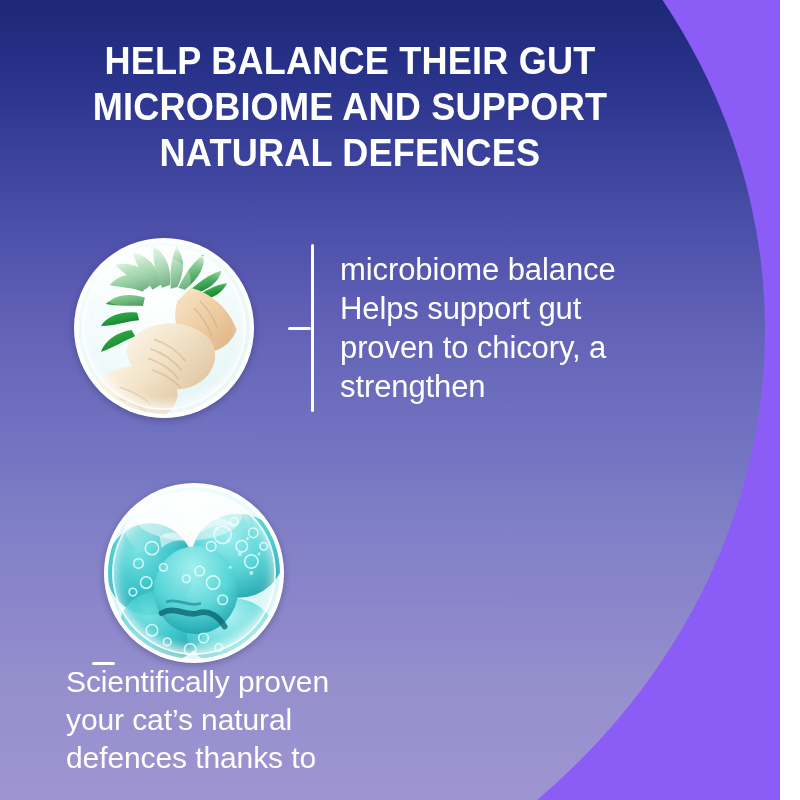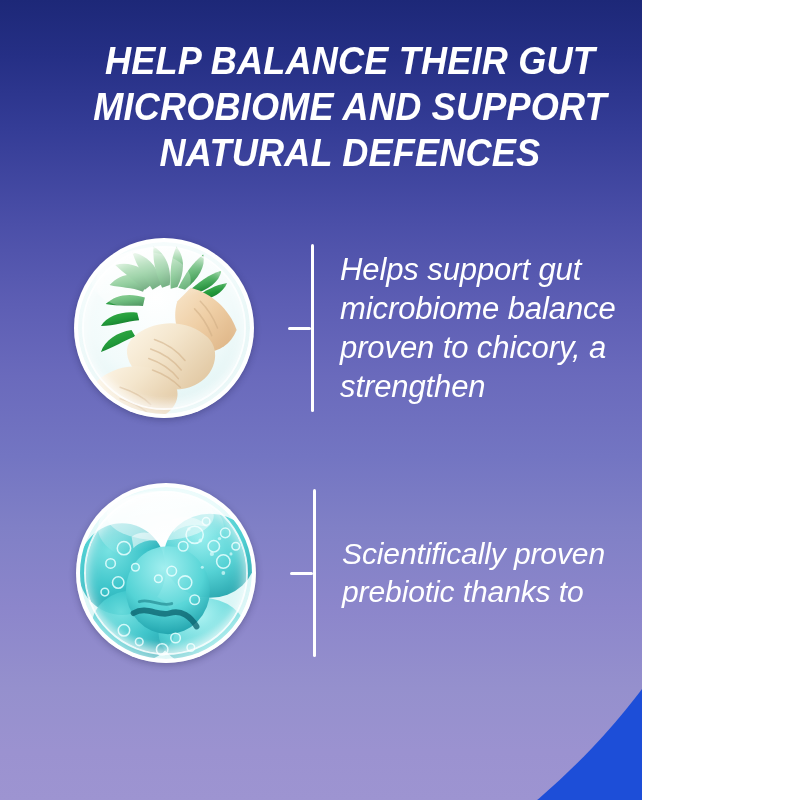--- a/index.html
+++ b/index.html
@@ -5,24 +5,23 @@
   * { margin:0; padding:0; box-sizing:border-box; }
   html, body {
     width:800px; height:800px;
     background:#ffffff;
     font-family:"Liberation Sans", sans-serif;
     overflow:hidden;
   }
 
   #poster {
     position:relative;
-    width:642px; height:800px;
-    background:#1d4ed8;
+    width:780px; height:800px;
+    background:#8b5cf6;
     overflow:hidden;
-    font-style:italic;
   }
 
   
   .panel-clip {
     position:absolute;
     inset:0;
     
     clip-path: ellipse(765px 660px at 0px 330px);
     background:
       linear-gradient(180deg,
@@ -57,21 +56,21 @@
   }
   .headline .hl-line { display:block; white-space:nowrap; }
 
   
   .feature {
     position:absolute;
     display:flex;
     align-items:center;
   }
   .feature.f1 { left:74px; top:238px; }
-  .feature.f2 { left:76px; top:483px; }
+  .feature.f2 { left:58px; top:483px;flex-direction:column; }
 
   
   .dish {
     position:relative;
     width:180px; height:180px;
     border-radius:50%;
     flex:0 0 auto;
     overflow:hidden;
     background:#ffffff;
     box-shadow:0 2px 7px rgba(20,20,60,.30);
@@ -227,22 +226,22 @@
       <div class="rim-inner"></div>
       <div class="gloss"></div>
     </div>
 
     <div class="divider">
       <div class="v-line"></div>
       <div class="h-tick"></div>
     </div>
 
     <div class="feature-text">
+      <span class="ft-line">microbiome balance</span>
       <span class="ft-line">Helps support gut</span>
-      <span class="ft-line">microbiome balance</span>
       <span class="ft-line">proven to chicory, a</span>
       <span class="ft-line">strengthen</span>
     </div>
   </div>
 
   <div class="feature f2">
 
     <div class="dish">
       <div class="media">
         <svg viewBox="0 0 180 180" preserveAspectRatio="xMidYMid slice" aria-hidden="true">
@@ -326,17 +325,18 @@
       <div class="gloss"></div>
     </div>
 
     <div class="divider">
       <div class="v-line"></div>
       <div class="h-tick"></div>
     </div>
 
     <div class="feature-text">
       <span class="ft-line">Scientifically proven</span>
-      <span class="ft-line">prebiotic thanks to</span>
+      <span class="ft-line">your cat’s natural</span>
+      <span class="ft-line">defences thanks to</span>
     </div>
   </div>
 
 </div>
 
 </body></html>

